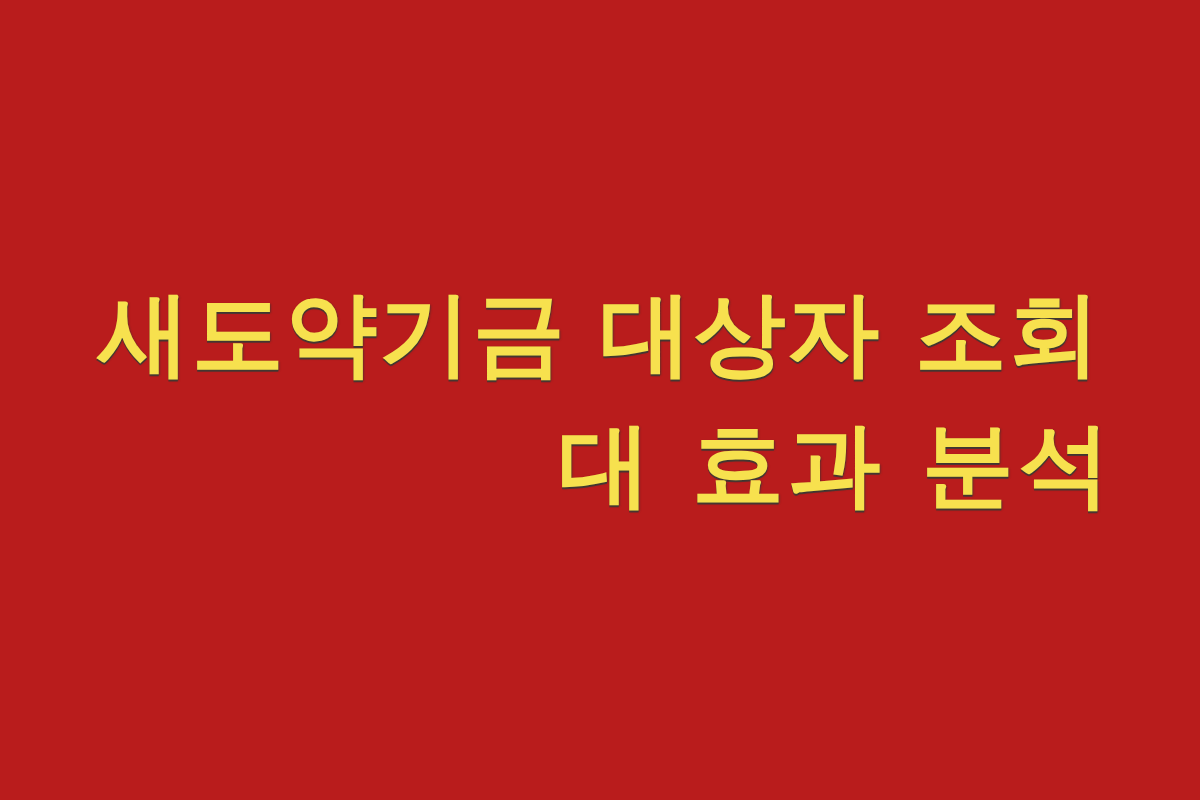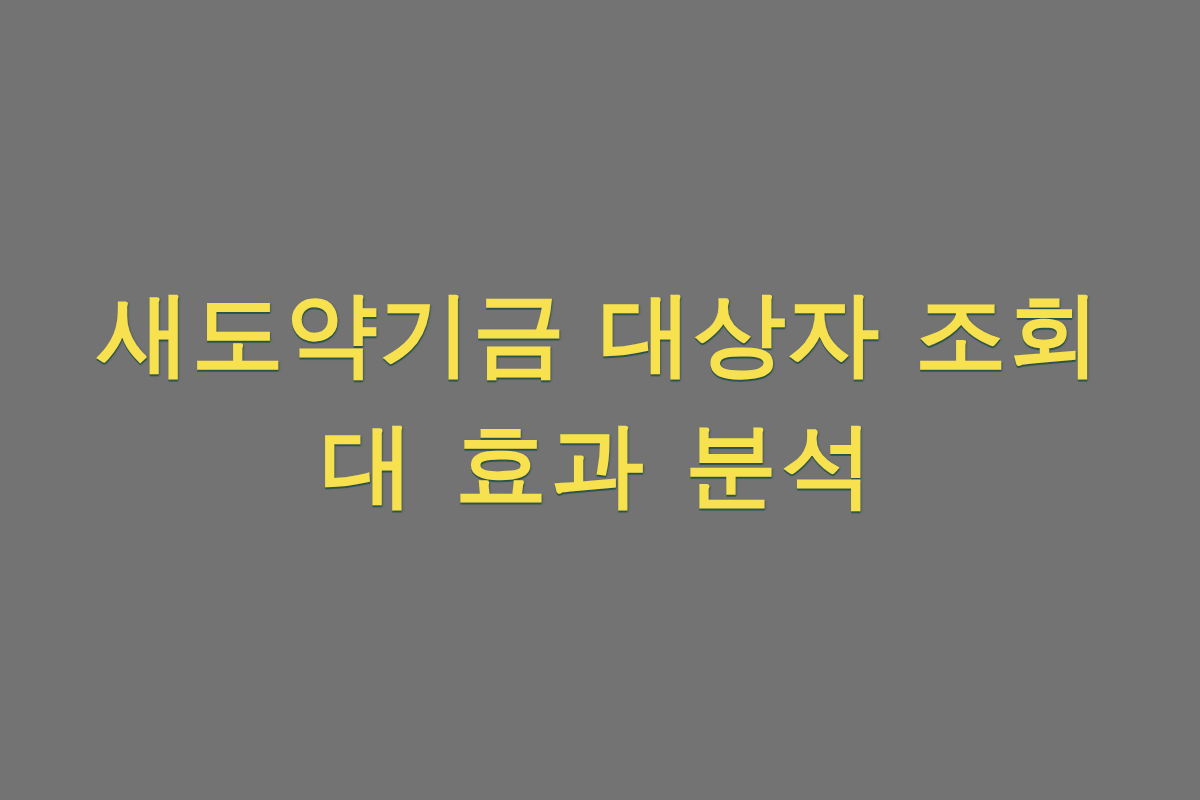--- a/index.html
+++ b/index.html
@@ -45,25 +45,26 @@
   }
 
   
   .title-line.wide {
     letter-spacing: 0.018em;
   }
 
   
   .title-line.short {
     letter-spacing: 0.05em;
+    text-align: right;
   }
 </style>
 </head>
 <body>
 
-<div id="canvas" style="background: #737373;">
+<div id="canvas" style="background: #b91c1c;">
 
   <div id="title-block">
     <span class="title-line wide" style="color: rgb(247, 225, 78);">새도약기금 대상자 조회</span>
     <span class="title-line short" style="color: rgb(247, 225, 78);">대 효과 분석</span>
   </div>
 
 </div>
 
 </body></html>

